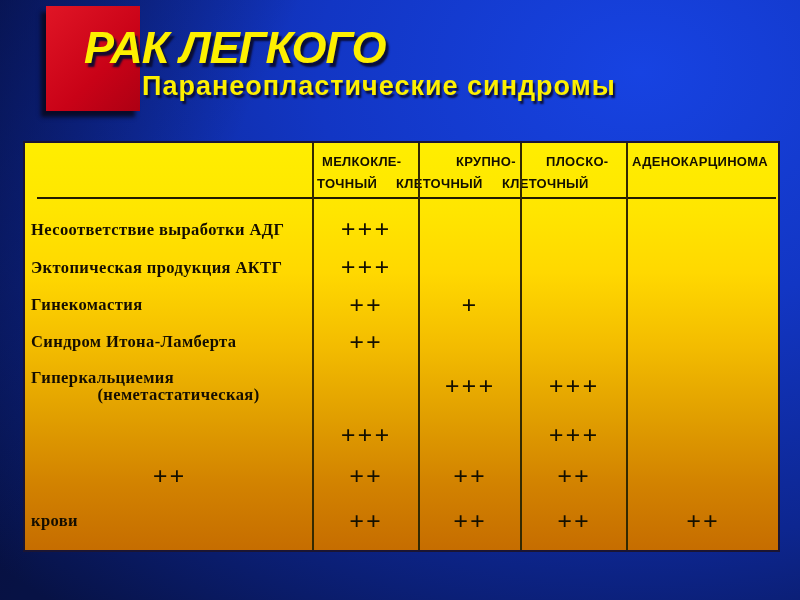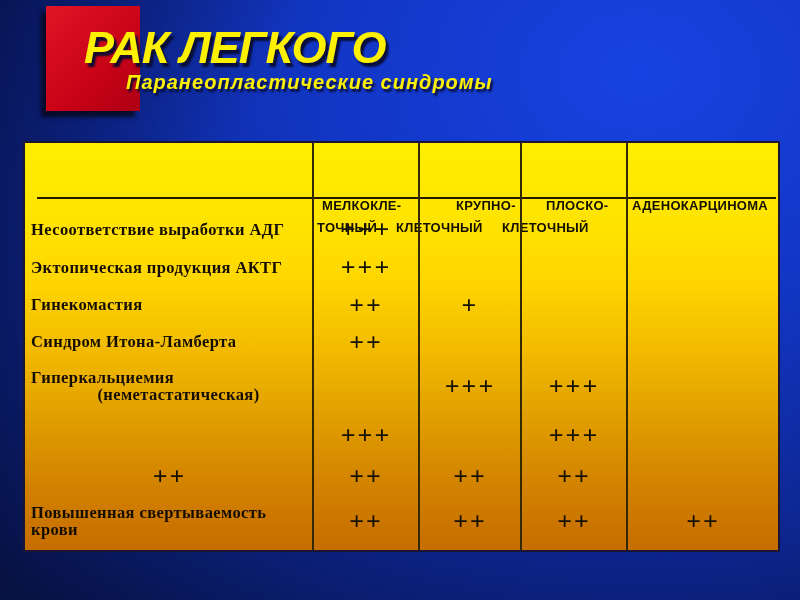--- a/index.html
+++ b/index.html
@@ -16,34 +16,34 @@
     background:linear-gradient(135deg,#e01525 0%,#c90217 60%,#ad0013 100%);
     box-shadow:-5px 6px 4px rgba(8,8,28,0.85);
   }
   .title{
     position:absolute;left:84px;top:22px;
     font-weight:bold;font-style:italic;font-size:45px;letter-spacing:-1px;
     color:#fdf000;text-shadow:3px 4px 2px rgba(10,12,50,0.95);
     white-space:nowrap;
   }
   .subtitle{
-    position:absolute;left:126px;top:71px;
-    font-weight:bold;font-style:italic;font-size:20px;letter-spacing:1px;
+    position:absolute;left:142px;top:71px;
+    font-weight:bold;font-size:27px;letter-spacing:1px;
     color:#fdf000;text-shadow:2px 3px 2px rgba(10,12,50,0.95);
     white-space:nowrap;
   }
   
   .tbl{
     position:absolute;left:25px;top:143px;width:753px;height:407px;
     background:linear-gradient(180deg,#ffee00 0%,#ffe600 16%,#ffd800 32%,#f3bc00 50%,#e2a100 66%,#d28200 84%,#c66d00 100%);
     box-shadow:0 0 0 2px #1b1533;
   }
   .hdr{
     position:absolute;font-size:13px;font-weight:bold;letter-spacing:0.3px;
-    color:#141000;white-space:nowrap;margin-top:44px;
+    color:#141000;white-space:nowrap;
   }
   .sep{position:absolute;left:12px;right:2px;top:54px;height:2px;background:#231c00;}
   .vdiv{position:absolute;top:0;bottom:0;width:2px;background:#332900;}
   .vd1{left:287px}.vd2{left:393px}.vd3{left:495px}.vd4{left:601px}
   .rows{position:absolute;left:0;top:56px;width:633px;}
   .row{display:grid;grid-template-columns:287px 106px 102px 106px 152px;}
   .r1{height:50px}.r2{height:38px}.r3{height:37px}.r4{height:37px}
   .r5{height:52px}.r6{height:46px}.r7{height:35px}.r8{height:55px}
   .lbl{
     display:flex;flex-direction:column;justify-content:center;
@@ -150,21 +150,20 @@
 
       <div class="row r7">
         <div class="val">++</div>
         <div class="val">++</div>
         <div class="val">++</div>
         <div class="val">++</div>
       </div>
 
       <div class="row r8">
         <div class="cell lbl">
-          <span>Повышенная свертываемость</span>
           <span class="l2">крови</span>
         </div>
         <div class="val">++</div>
         <div class="val">++</div>
         <div class="val">++</div>
         <div class="val">++</div>
       </div>
 
     </div>
   </div>

